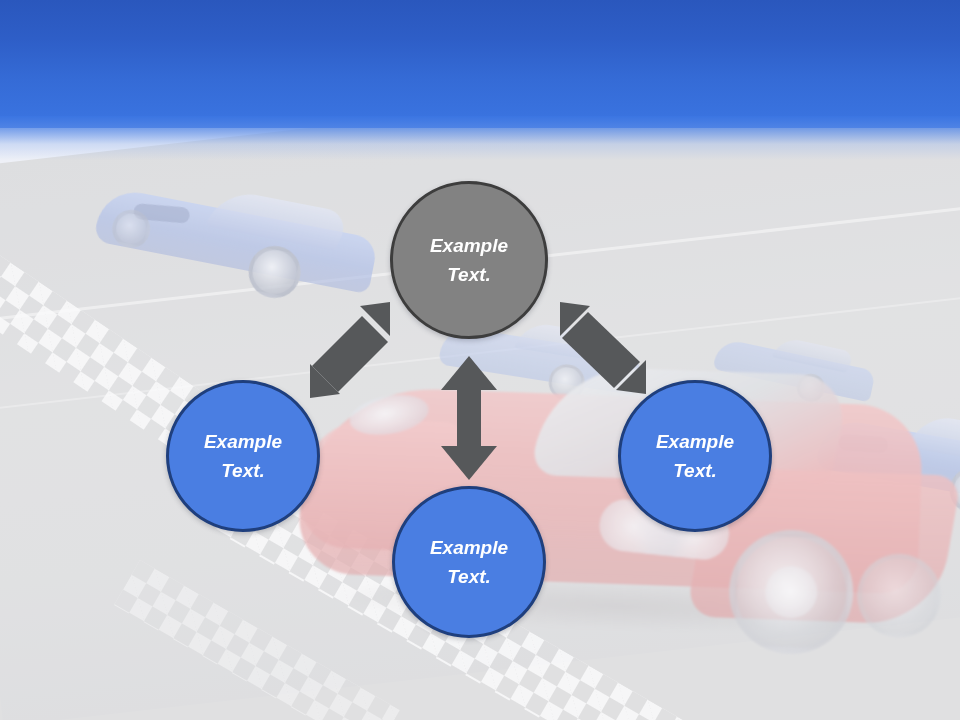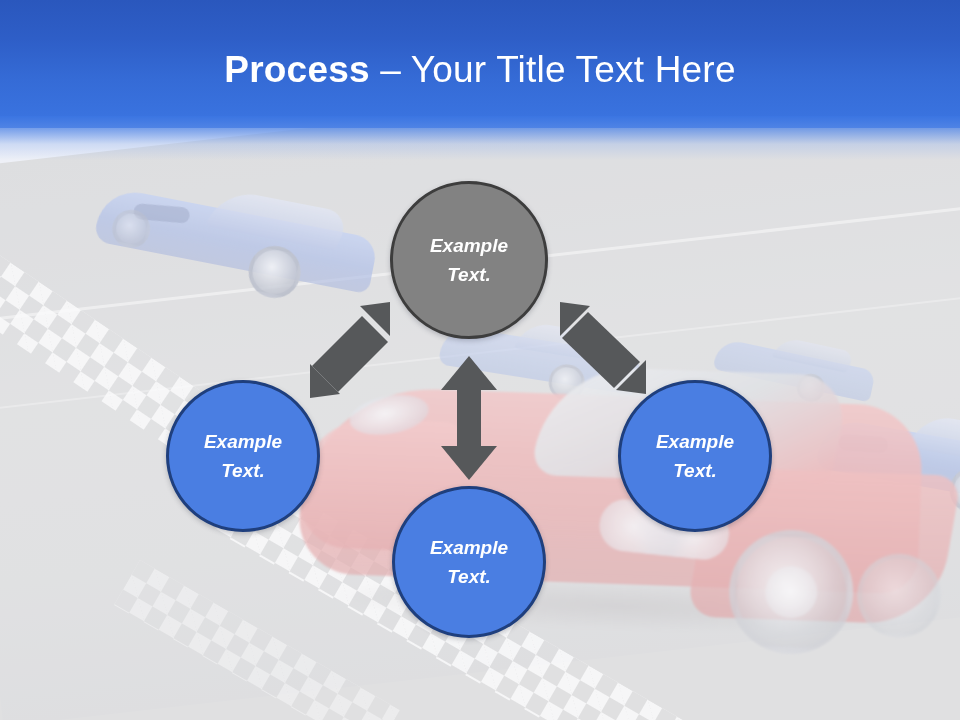--- a/index.html
+++ b/index.html
@@ -402,23 +402,20 @@
       <div class="headlight-b"></div>
       <div class="wheel-r"></div>
       <div class="wheel-f"></div>
     </div>
 
     <div class="bg-wash"></div>
   </div>
 
   <div class="title-band"></div>
   <div class="title-fade"></div>
-  <div class="title-text">
-    <span class="strong">Process</span><span class="dash"> – </span><span class="rest">Your Title Text Here</span>
-  </div>
 
   <svg class="arrow-svg" style="left:296px; top:302px;" width="108" height="96" viewBox="0 0 108 96">
     <g fill="#56585a">
       <polygon points="14,96 14,62 44,92"></polygon>
       <polygon points="94,0 94,34 64,4"></polygon>
       <polygon points="16,64 42,90 92,40 66,14"></polygon>
     </g>
   </svg>
 
   <svg class="arrow-svg" style="left:440px; top:356px;" width="58" height="124" viewBox="0 0 58 124">

